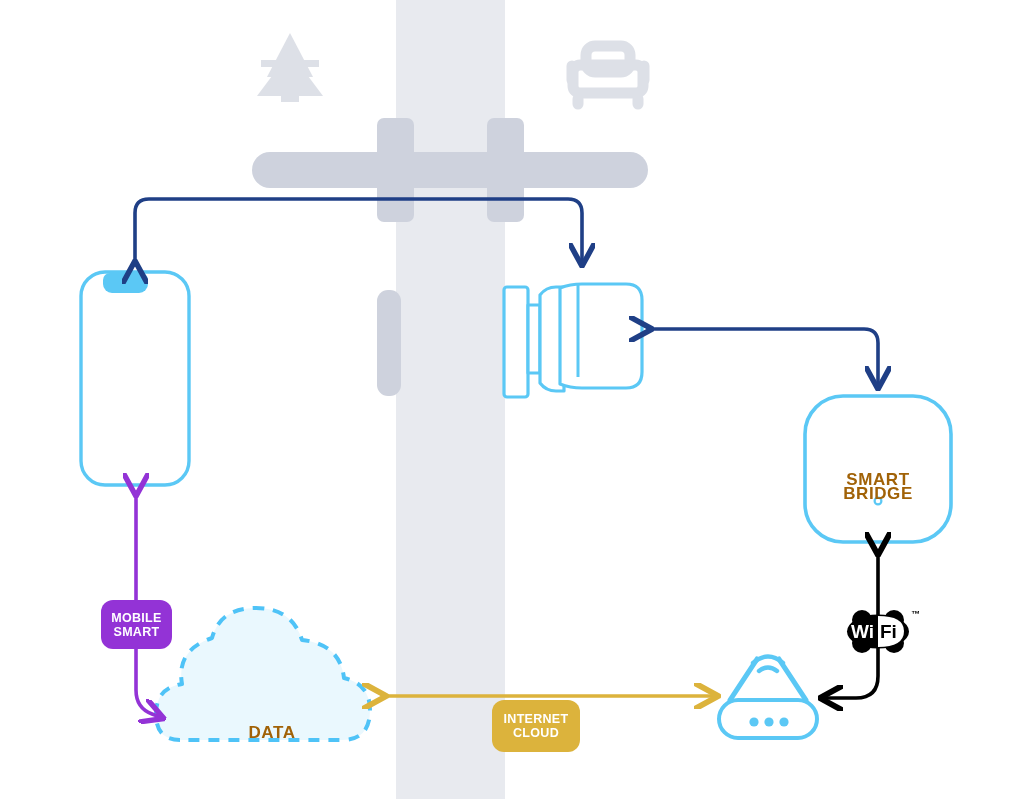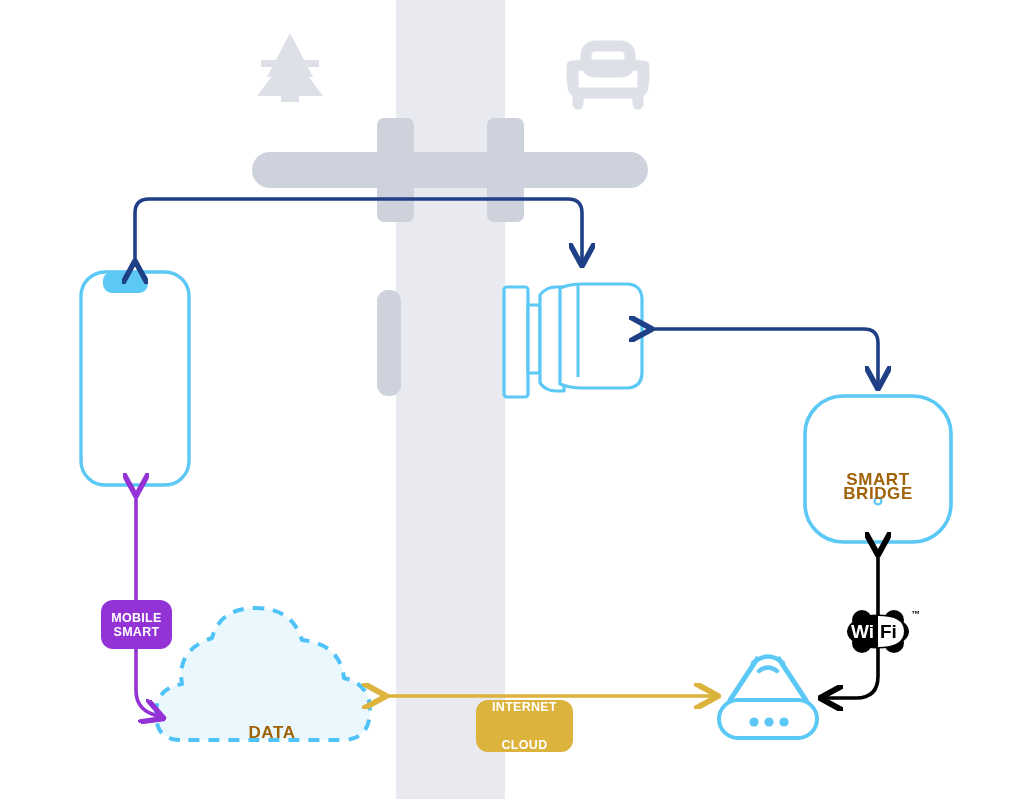--- a/index.html
+++ b/index.html
@@ -4,21 +4,21 @@
 <style>
   html,body{margin:0;padding:0;background:#ffffff;}
   body{font-family:"Liberation Sans","DejaVu Sans",sans-serif;}
   #stage{position:relative;width:1022px;height:799px;background:#ffffff;overflow:hidden;}
   #stage svg.layer{position:absolute;left:0;top:0;width:1022px;height:799px;}
   .badge{position:absolute;display:flex;flex-direction:column;align-items:center;justify-content:center;
          border-radius:12px;color:#ffffff;font-weight:bold;font-size:12.5px;line-height:14px;
          letter-spacing:.3px;text-align:center;margin-top:30px;}
   .badge span{display:block;}
   #badge-mobile{left:101px;top:570px;width:71px;height:49px;background:#9333d6;}
-  #badge-internet{left:476px;top:670px;width:97px;height:52px;background:#dcb33c;justify-content:space-between;}
+  #badge-internet{left:492px;top:670px;width:88px;height:52px;background:#dcb33c;}
   .lbl{position:absolute;color:#a16207;font-weight:bold;font-size:17px;line-height:14px;
        letter-spacing:.6px;text-align:center;margin-top:42px;}
   #lbl-bridge{left:828px;top:431px;width:100px;}
   #lbl-cloud{left:222px;top:684px;width:100px;}
   #wifi-badge{position:absolute;left:845px;top:608px;width:66px;height:47px;}
   #wifi-badge .tm{position:absolute;right:-9px;top:1px;color:#000;font-size:9px;font-weight:bold;}
 </style>
 </head>
 <body>
 

